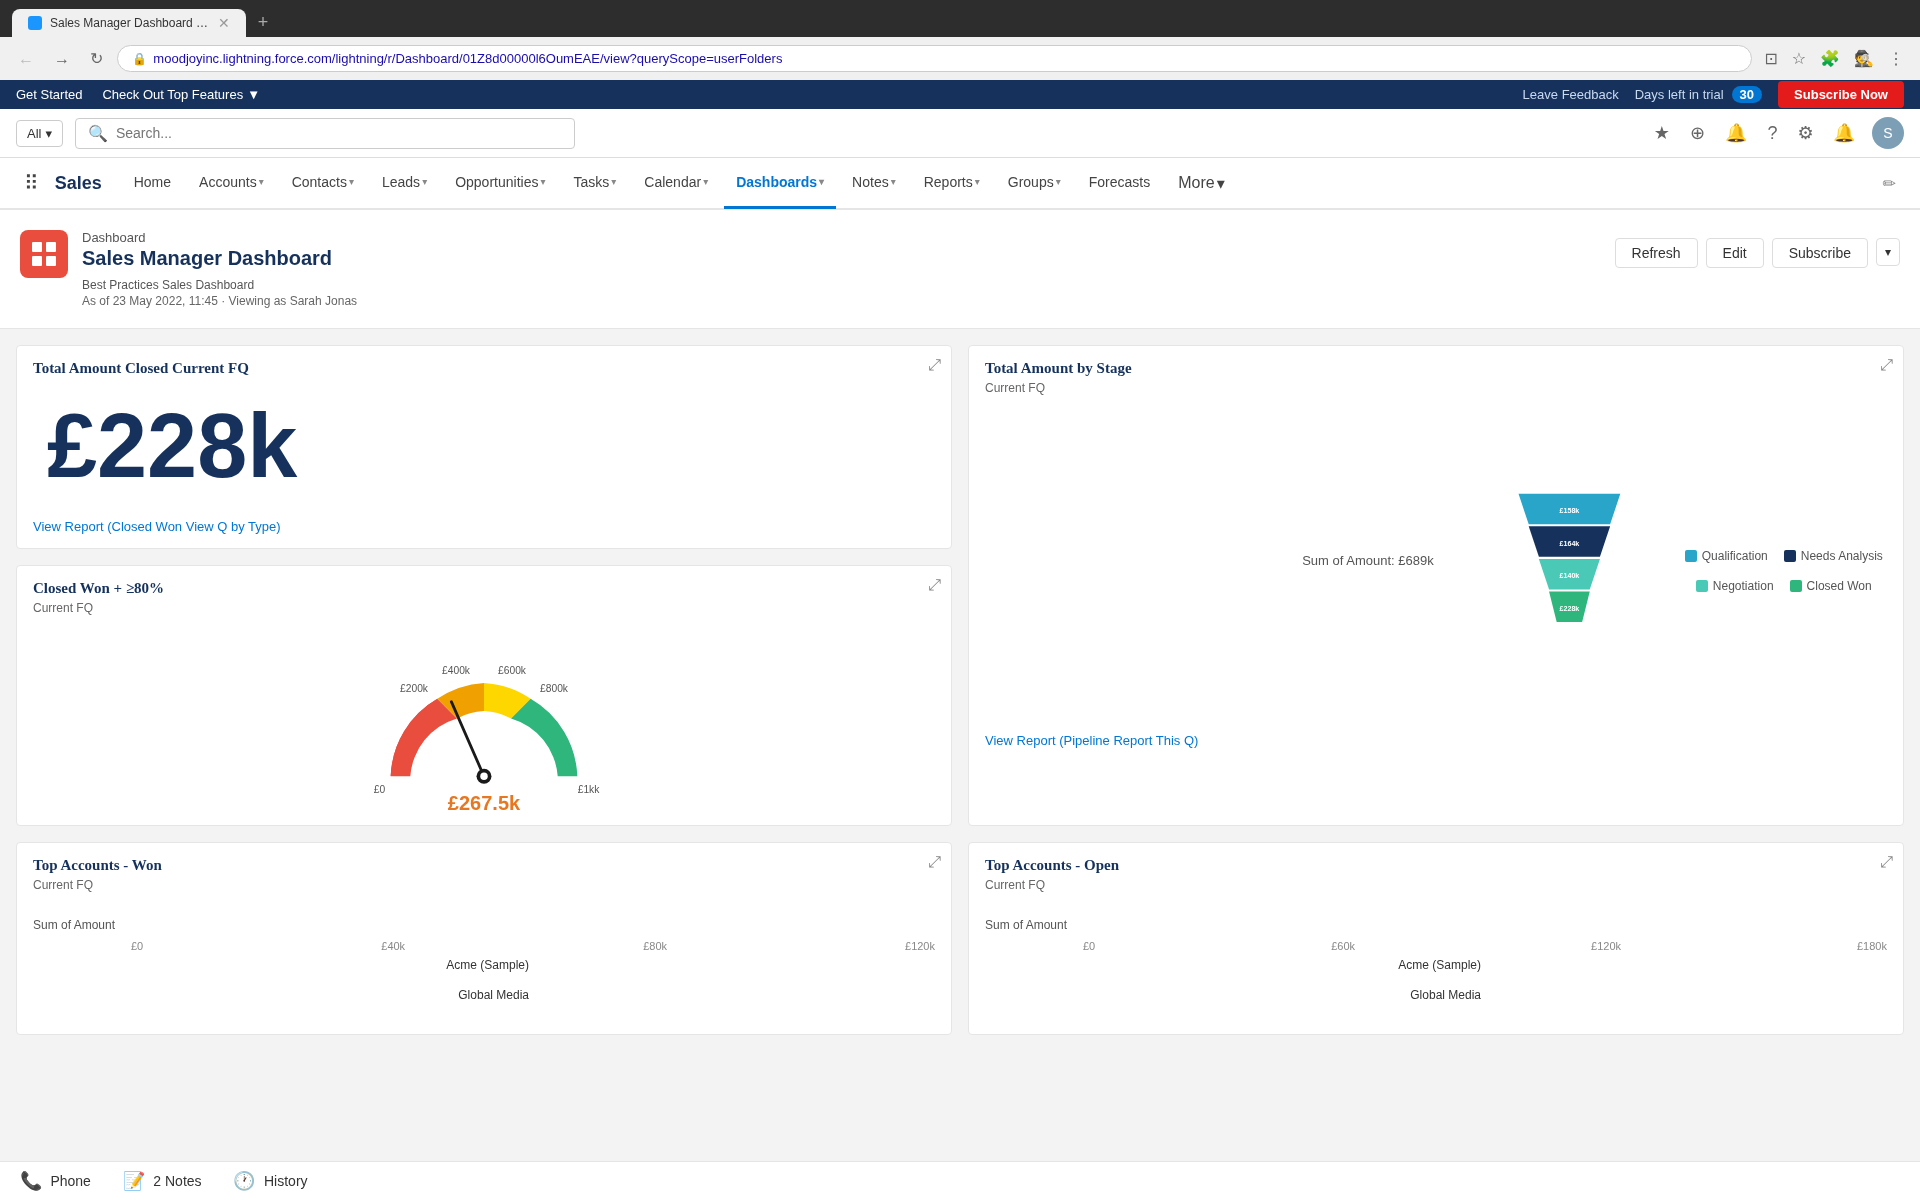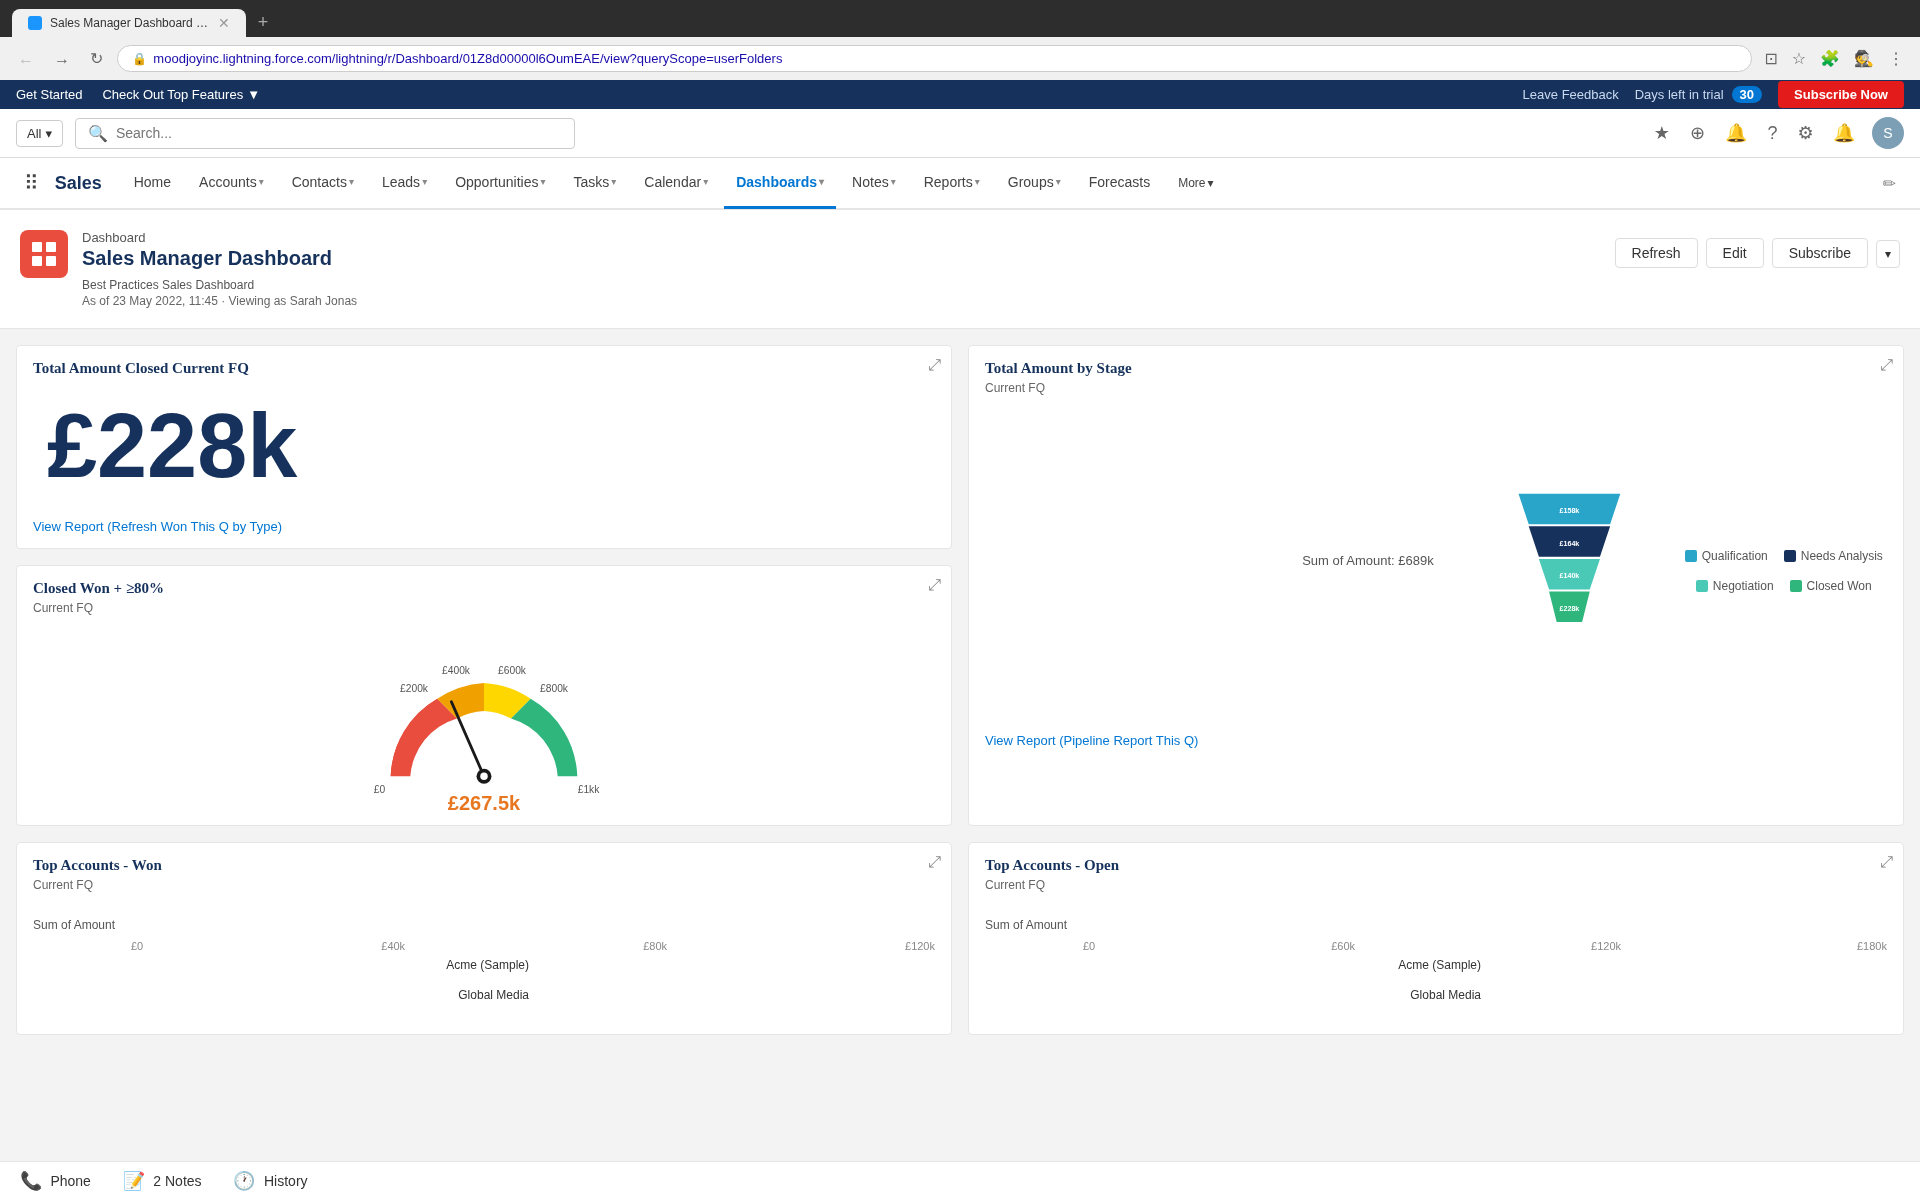--- a/index.html
+++ b/index.html
@@ -44,32 +44,32 @@
     .sf-icon-btn { background: none; border: none; color: #666; font-size: 18px; cursor: pointer; padding: 4px; position: relative; }
     .sf-avatar { width: 32px; height: 32px; border-radius: 50%; background: #7d9fb5; display: flex; align-items: center; justify-content: center; color: white; font-size: 14px; cursor: pointer; overflow: hidden; }
 
     
     .sf-navbar { background: #fff; border-bottom: 2px solid #e5e5e5; padding: 0 16px; display: flex; align-items: center; gap: 4px; height: 52px; }
     .sf-app-launcher { background: none; border: none; cursor: pointer; padding: 8px; color: #444; font-size: 20px; margin-right: 4px; }
     .sf-app-name { font-size: 18px; font-weight: 700; color: #16325c; margin-right: 16px; }
     .nav-item { display: flex; align-items: center; gap: 2px; padding: 0 12px; height: 52px; cursor: pointer; font-size: 14px; color: #444; white-space: nowrap; position: relative; text-decoration: none; border-bottom: 3px solid transparent; }
     .nav-item.active { color: #0176d3; border-bottom: 3px solid #0176d3; font-weight: 600; }
     .nav-item .chevron { font-size: 10px; color: #888; }
-    .nav-item-more { display: flex; align-items: center; gap: 2px; padding: 0 12px; height: 52px; cursor: pointer; font-size: 12px; color: #444; }
+    .nav-item-more { display: flex; align-items: center; gap: 2px; padding: 0 12px; height: 52px; cursor: pointer; font-size: 16px; color: #444; }
     .nav-edit-btn { background: none; border: none; color: #888; font-size: 16px; cursor: pointer; margin-left: auto; padding: 8px; }
 
     
     .dashboard-header { background: #fff; border-bottom: 1px solid #e5e5e5; padding: 20px 20px; display: flex; align-items: flex-start; justify-content: space-between; }
     .dashboard-title-area { display: flex; align-items: flex-start; gap: 14px; }
     .dashboard-icon { width: 48px; height: 48px; background: #e84d3d; border-radius: 8px; display: flex; align-items: center; justify-content: center; color: white; font-size: 24px; flex-shrink: 0; }
     .dashboard-breadcrumb { font-size: 13px; color: #555; margin-bottom: 2px; }
     .dashboard-name { font-size: 20px; font-weight: 700; color: #16325c; }
     .dashboard-subtitle { font-size: 12px; color: #555; margin-top: 8px; }
     .dashboard-meta { font-size: 12px; color: #666; margin-top: 2px; }
-    .dashboard-actions { display: flex; align-items: flex-end; gap: 8px; margin-top: 8px; }
+    .dashboard-actions { display: flex; align-items: flex-start; gap: 8px; margin-top: 8px; }
     .btn-refresh { background: white; border: 1px solid #ddd; border-radius: 4px; padding: 6px 16px; font-size: 14px; cursor: pointer; color: #333; }
     .btn-edit { background: white; border: 1px solid #ddd; border-radius: 4px; padding: 6px 16px; font-size: 14px; cursor: pointer; color: #333; }
     .btn-subscribe { background: white; border: 1px solid #ddd; border-radius: 4px; padding: 6px 16px; font-size: 14px; cursor: pointer; color: #333; }
     .btn-dropdown { background: white; border: 1px solid #ddd; border-radius: 4px; padding: 6px 8px; font-size: 12px; cursor: pointer; color: #333; }
 
     
     .dashboard-content { padding: 16px; display: grid; grid-template-columns: 1fr 1fr; grid-template-rows: auto auto; gap: 16px; background: #f3f3f3; }
 
     
     .widget-card { background: white; border-radius: 4px; border: 1px solid #e5e5e5; position: relative; overflow: hidden; }
@@ -268,21 +268,21 @@
     <button class="btn-dropdown">▾</button>
   </div>
 </div>
 
 <div class="dashboard-content">
 
   <div class="widget-card">
     <button class="widget-expand-btn">⤢</button>
     <div class="widget-title">Total Amount Closed Current FQ</div>
     <div class="big-number">£228k</div>
-    <a class="widget-link">View Report (Refresh Won This Q by Type)</a>
+    <a class="widget-link">View Report (Closed Won View Q by Type)</a>
   </div>
 
   <div class="widget-card" style="grid-row: span 2;">
     <button class="widget-expand-btn">⤢</button>
     <div class="widget-title">Total Amount by Stage</div>
     <div class="widget-subtitle">Current FQ</div>
     <div class="funnel-container">
       <div class="funnel-sum">Sum of Amount: £689k</div>
       <svg class="funnel-svg" width="320" height="280" viewBox="0 0 320 280">
 

